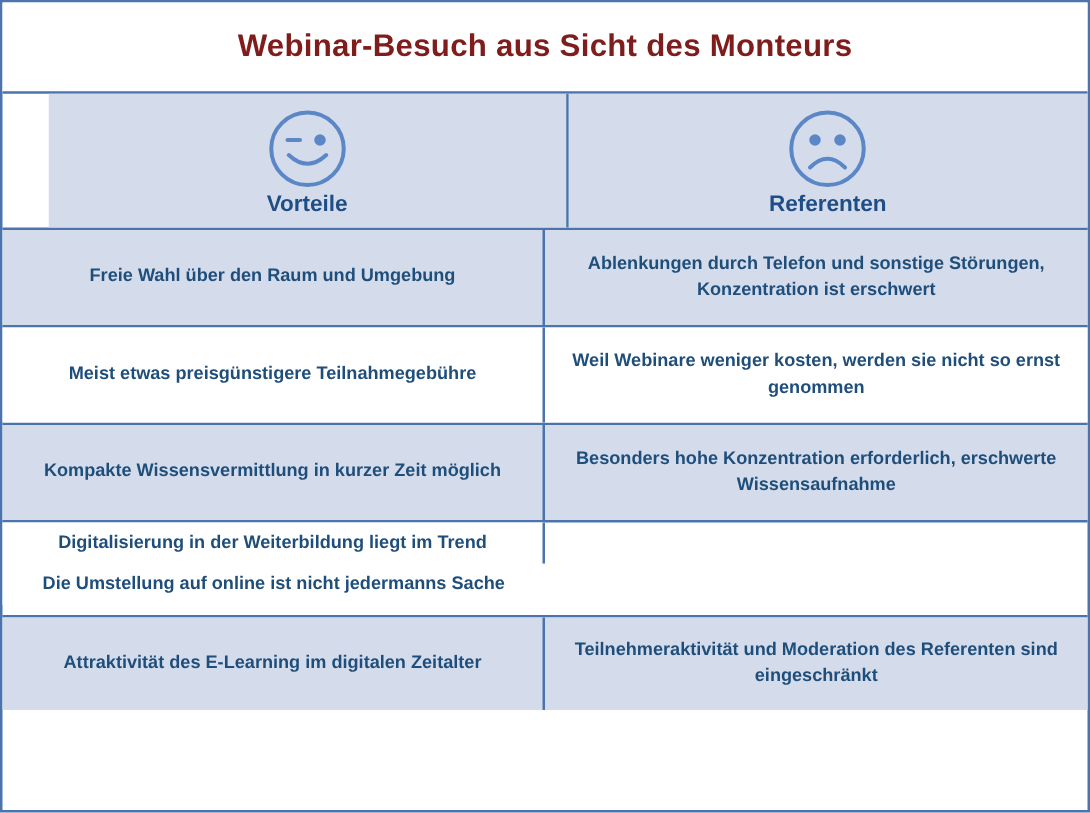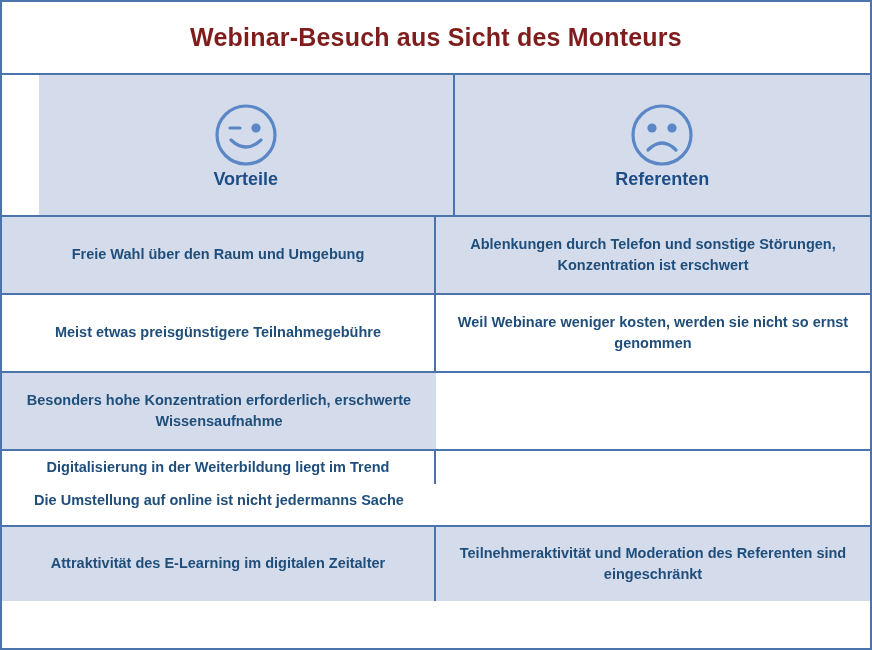--- a/index.html
+++ b/index.html
@@ -58,21 +58,21 @@
     width: 434px;
     border-right: 2px solid #4a74ab;
   }
   .cell.right {
     width: 434px;
   }
   .bg-white { background: #ffffff; }
   .bg-blue  { background: #d4dcec; }
 
   
-  .header-row { height: 142px; padding-left: 37px; }
+  .header-row { height: 109px; padding-left: 37px; }
   .header-row .cell { padding-top: 8px; padding-bottom: 6px; }
   .face-wrap {
     width: 66px;
     height: 66px;
     margin-bottom: 2px;
   }
   .face-wrap svg { display: block; }
   .header-label {
     font-size: 18px;
     font-weight: bold;
@@ -144,20 +144,23 @@
   <div class="row r3">
     <div class="cell left bg-white">
       <div class="content-text">Meist etwas preisgünstigere Teilnahmegebühre</div>
     </div>
     <div class="cell right bg-white">
       <div class="content-text">Weil Webinare weniger kosten, werden sie nicht so ernst genommen</div>
     </div>
   </div>
 
   <div class="row r4">
+    <div class="cell left bg-blue">
+      <div class="content-text">Kompakte Wissensvermittlung in kurzer Zeit möglich</div>
+    </div>
     <div class="cell right bg-blue">
       <div class="content-text">Besonders hohe Konzentration erforderlich, erschwerte Wissensaufnahme</div>
     </div>
   </div>
 
   <div class="row r5">
     <div class="cell left bg-white">
       <div class="content-text">Digitalisierung in der Weiterbildung liegt im Trend</div>
     </div>
     <div class="cell right bg-white">

